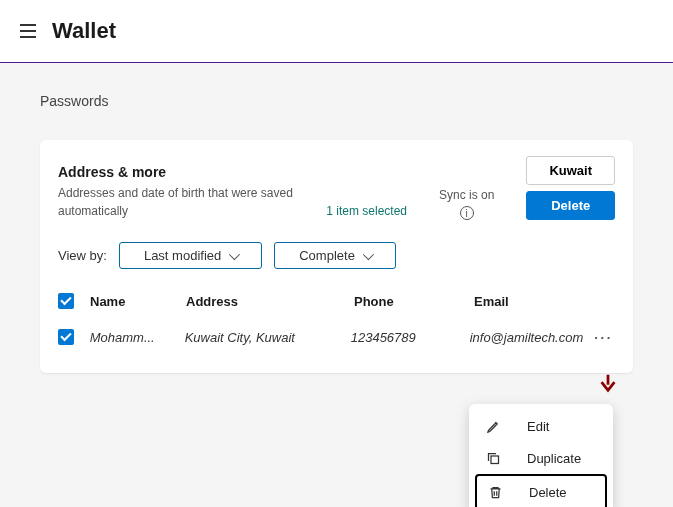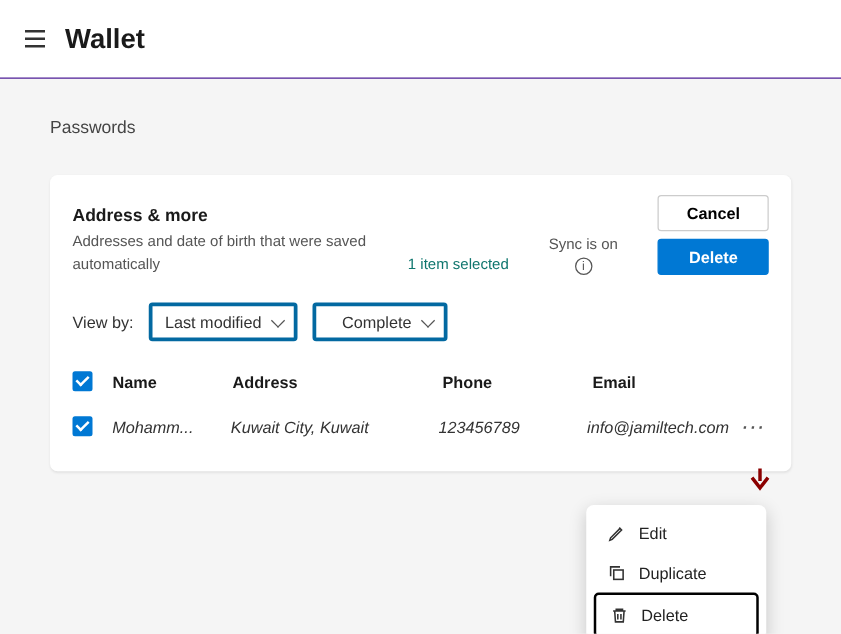--- a/index.html
+++ b/index.html
@@ -134,23 +134,23 @@
       align-items: center;
       gap: 12px;
       padding: 4px 18px 14px 18px;
       font-size: 13px;
       color: #333;
     }
     .dropdown {
       display: flex;
       align-items: center;
       gap: 8px;
-      border: 3px solid #0369a1;
+      border: 1px solid #0369a1;
       border-radius: 3px;
-      padding: 5px 10px;
+      padding: 5px 24px;
       font-size: 13px;
       cursor: pointer;
       min-width: 108px;
       justify-content: flex-end;
     }
     .chevron {
       display: inline-block;
       width: 8px;
       height: 8px;
       border-right: 1.5px solid #555;
@@ -217,21 +217,21 @@
       border-radius: 6px;
       box-shadow: 0 4px 14px rgba(0,0,0,0.18);
       padding: 6px;
       right: 20px;
       top: 264px;
       width: 144px;
     }
     .menu-item {
       display: flex;
       align-items: center;
-      gap: 10px;
+      gap: 26px;
       padding: 8px 10px;
       font-size: 13px;
       color: #222;
       border-radius: 4px;
       cursor: pointer;
     }
     .menu-item.highlighted {
       border: 2px solid #000;
     }
     .menu-icon {
@@ -266,21 +266,21 @@
         <div class="section-desc">Addresses and date of birth that were saved automatically</div>
       </div>
       <div class="status-col">
         <span>1 item selected</span>
       </div>
       <div class="sync-col">
         <div>Sync is on</div>
         <span class="info-icon">i</span>
       </div>
       <div class="actions-col">
-        <div class="btn">Cancel</div>
+        <div class="btn">Kuwait</div>
         <div class="btn primary">Delete</div>
       </div>
     </div>
 
     <div class="view-row">
       <span>View by:</span>
       <div class="dropdown">
         <span>Last modified</span>
         <span class="chevron"></span>
       </div>

